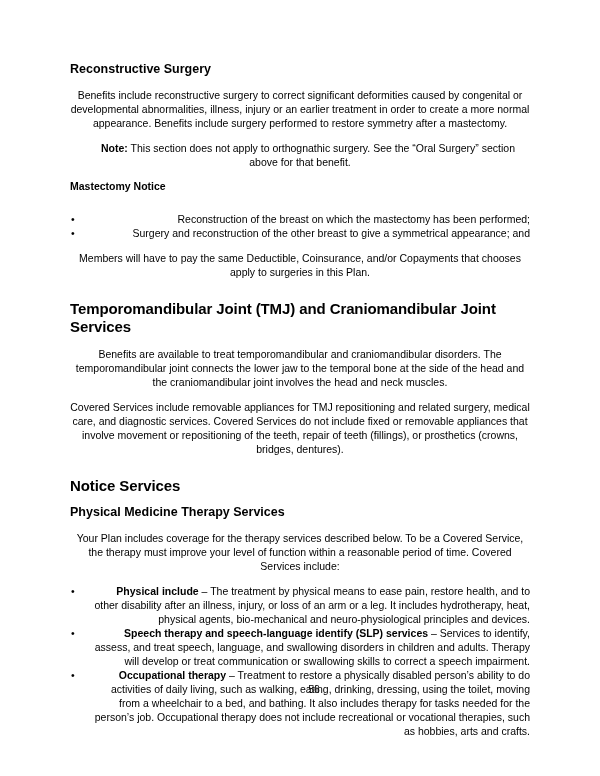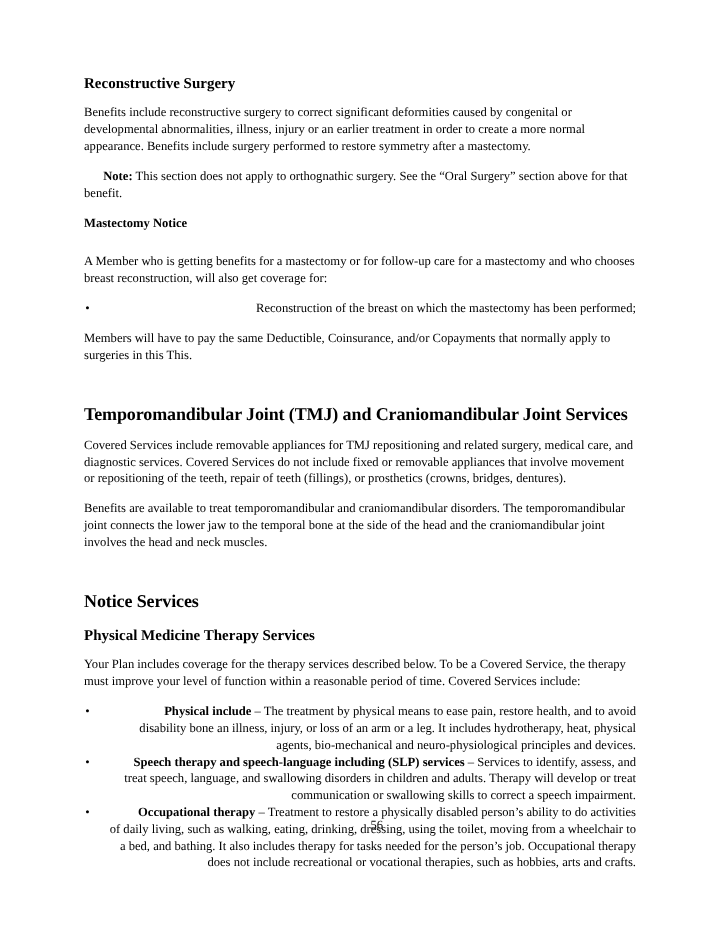--- a/index.html
+++ b/index.html
@@ -14,46 +14,45 @@
     color: #000000;
     -webkit-font-smoothing: antialiased;
   }
   .page {
     position: relative;
     width: 600px;
     height: 776px;
     box-sizing: border-box;
     padding: 62px 70px 0 70px;
     overflow: hidden;
-    font-family: Liberation Serif, serif;
   }
   .h1 {
     font-size: 15px;
     font-weight: bold;
     line-height: 1.22;
-    margin: 12px 0 10px 0;
+    margin: 0 0 10px 0;
     letter-spacing: -0.1px;
   }
   .h2 {
     font-size: 12.5px;
     font-weight: bold;
     line-height: 1.22;
     margin: 0 0 11px 0;
   }
   .h3 {
     font-size: 10.5px;
     font-weight: bold;
     line-height: 1.3;
     margin: 0 0 18px 0;
   }
   p.body {
     font-size: 10.5px;
     line-height: 1.335;
     margin: 0 0 11px 0;
-    text-align: left;
+    text-align: center;
   }
   .spacer-lg { height: 10px; }
   ul.bullets {
     list-style: none;
     margin: 0 0 11px 0;
     padding: 0;
   }
   ul.bullets > li {
     position: relative;
     font-size: 10.5px;
@@ -91,46 +90,46 @@
 <div class="page">
 
   <h2 class="h2">Reconstructive Surgery</h2>
 
   <p class="body">Benefits include reconstructive surgery to correct significant deformities caused by congenital or developmental abnormalities, illness, injury or an earlier treatment in order to create a more normal appearance.  Benefits include surgery performed to restore symmetry after a mastectomy.</p>
 
   <p class="body"><b>Note:</b><span> This section does not apply to orthognathic surgery.  See the “Oral Surgery” section above for that benefit.</span></p>
 
   <h3 class="h3">Mastectomy Notice</h3>
 
-  <p class="body">A Member who is getting benefits for a mastectomy or for follow-up care for a mastectomy and who chooses breast reconstruction, will also get coverage for:</p>
 
   <ul class="bullets">
     <li>Reconstruction of the breast on which the mastectomy has been performed;</li>
+    <li>Surgery and reconstruction of the other breast to give a symmetrical appearance; and</li>
   </ul>
 
-  <p class="body">Members will have to pay the same Deductible, Coinsurance, and/or Copayments that normally apply to surgeries in this This.</p>
+  <p class="body">Members will have to pay the same Deductible, Coinsurance, and/or Copayments that chooses apply to surgeries in this Plan.</p>
 
   <div class="spacer-lg"></div>
 
   <h1 class="h1">Temporomandibular Joint (TMJ) and Craniomandibular Joint Services</h1>
 
+  <p class="body">Benefits are available to treat temporomandibular and craniomandibular disorders. The temporomandibular joint connects the lower jaw to the temporal bone at the side of the head and the craniomandibular joint involves the head and neck muscles.</p>
+
   <p class="body">Covered Services include removable appliances for TMJ repositioning and related surgery, medical care, and diagnostic services. Covered Services do not include fixed or removable appliances that involve movement or repositioning of the teeth, repair of teeth (fillings), or prosthetics (crowns, bridges, dentures).</p>
-
-  <p class="body">Benefits are available to treat temporomandibular and craniomandibular disorders. The temporomandibular joint connects the lower jaw to the temporal bone at the side of the head and the craniomandibular joint involves the head and neck muscles.</p>
 
   <div class="spacer-lg"></div>
 
   <h1 class="h1">Notice Services</h1>
 
   <h2 class="h2">Physical Medicine Therapy Services</h2>
 
   <p class="body">Your Plan includes coverage for the therapy services described below.  To be a Covered Service, the therapy must improve your level of function within a reasonable period of time.  Covered Services include:</p>
 
   <ul class="bullets spaced">
-    <li><b>Physical include</b><span> – The treatment by physical means to ease pain, restore health, and to avoid disability bone an illness, injury, or loss of an arm or a leg.  It includes hydrotherapy, heat, physical agents, bio-mechanical and neuro-physiological principles and devices.</span></li>
-    <li><b>Speech therapy and speech-language including (SLP) services</b><span> – Services to identify, assess, and treat speech, language, and swallowing disorders in children and adults.  Therapy will develop or treat communication or swallowing skills to correct a speech impairment.</span></li>
+    <li><b>Physical include</b><span> – The treatment by physical means to ease pain, restore health, and to other disability after an illness, injury, or loss of an arm or a leg.  It includes hydrotherapy, heat, physical agents, bio-mechanical and neuro-physiological principles and devices.</span></li>
+    <li><b>Speech therapy and speech-language identify (SLP) services</b><span> – Services to identify, assess, and treat speech, language, and swallowing disorders in children and adults.  Therapy will develop or treat communication or swallowing skills to correct a speech impairment.</span></li>
     <li><b>Occupational therapy</b><span> – Treatment to restore a physically disabled person’s ability to do activities of daily living, such as walking, eating, drinking, dressing, using the toilet, moving from a wheelchair to a bed, and bathing.  It also includes therapy for tasks needed for the person’s job. Occupational therapy does not include recreational or vocational therapies, such as hobbies, arts and crafts.</span></li>
 
   </ul>
 
   <div class="pagenum">56</div>
 
 </div>
 
 </body></html>

